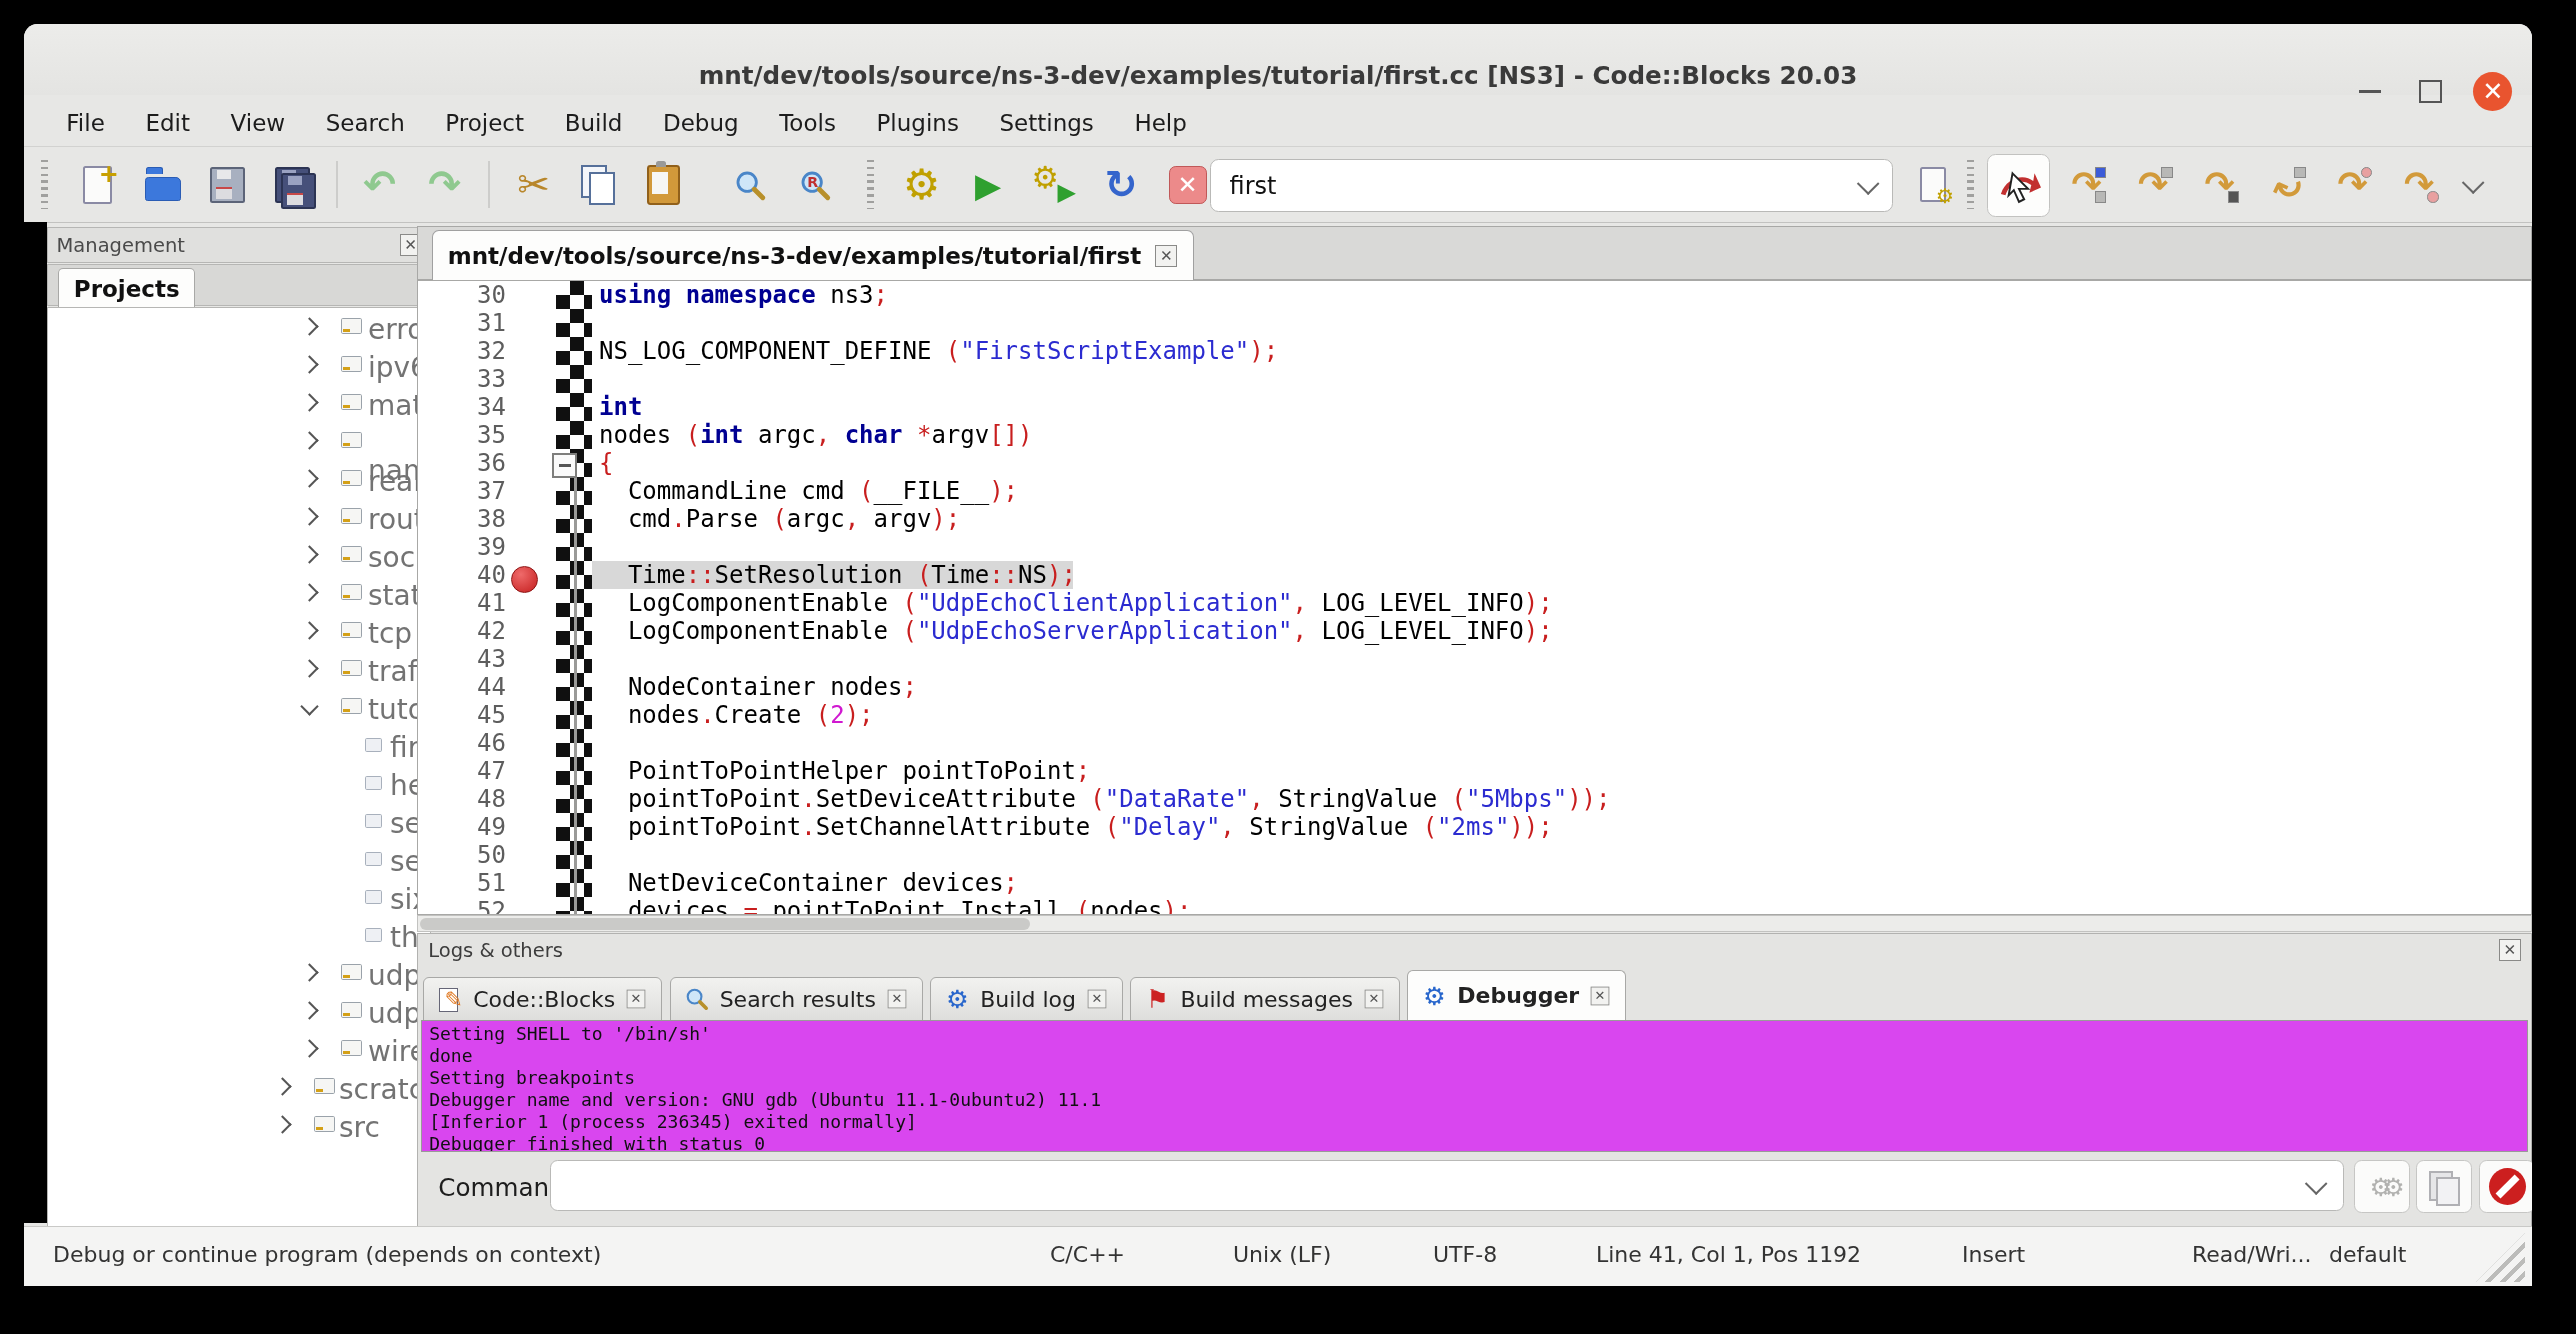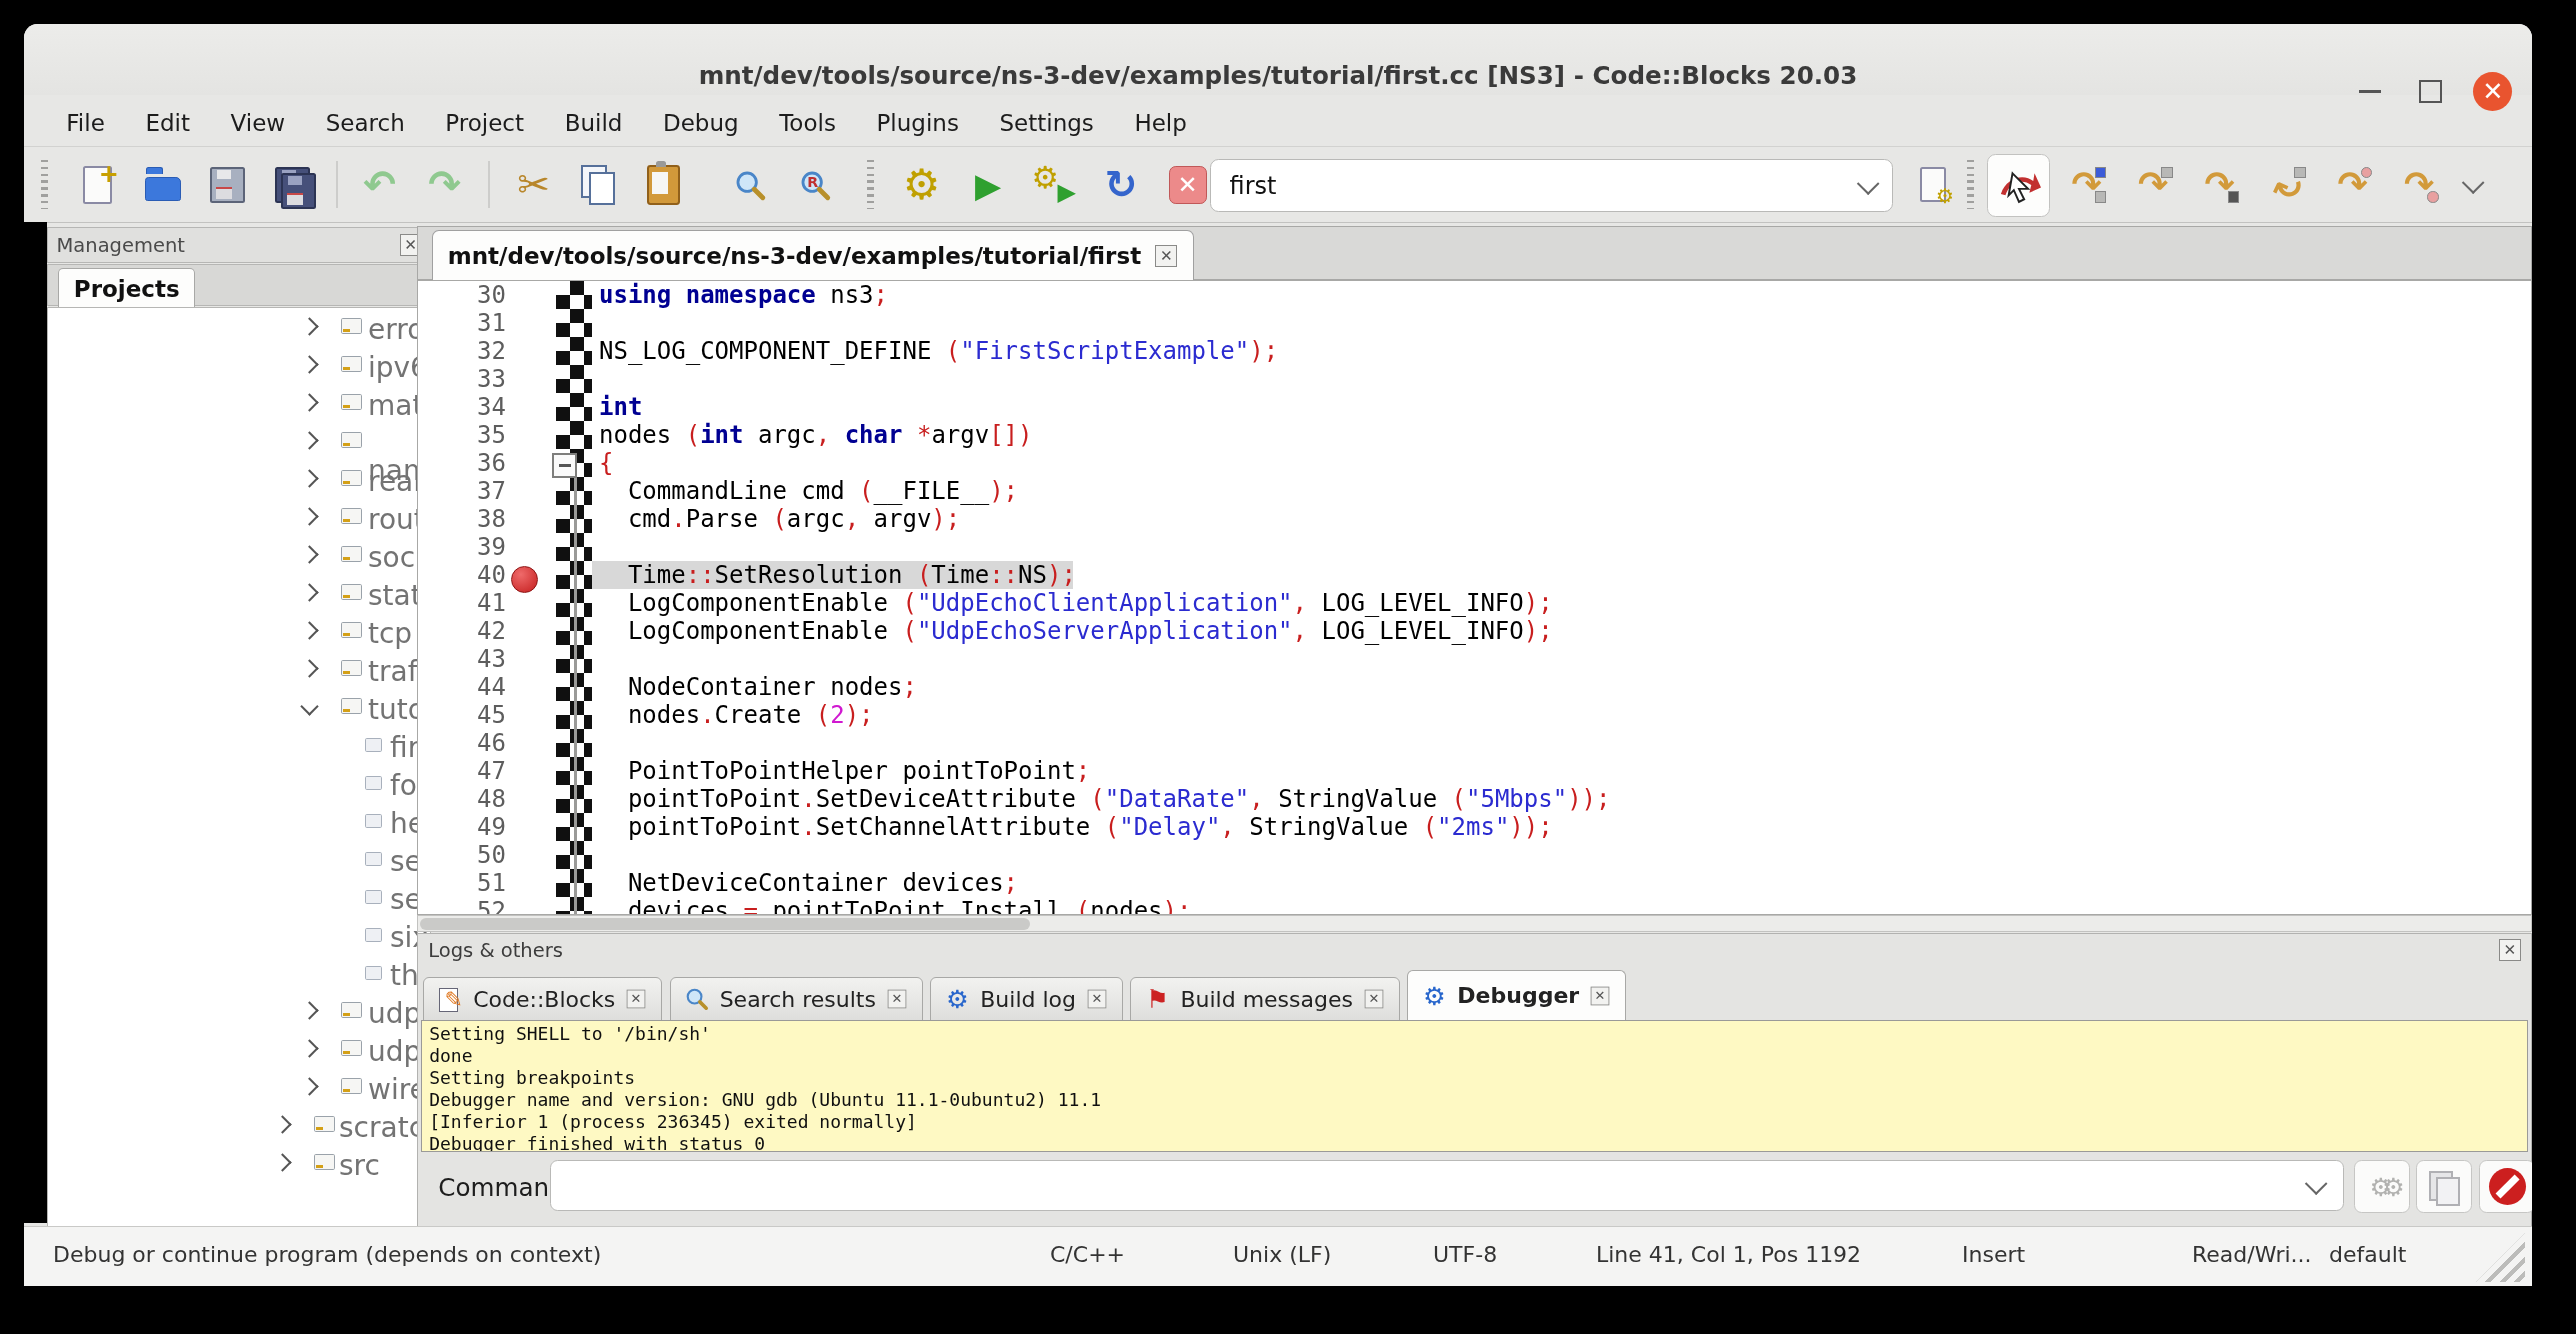--- a/index.html
+++ b/index.html
@@ -97,21 +97,21 @@
   .logs{position:absolute;left:393px;top:909px;width:2115px;height:312px;background:#e4e4e2;border:0.8px solid #b2b2b0;box-sizing:border-box;}
   .logs-cap{position:absolute;left:0;top:0;right:0;height:32px;display:flex;align-items:center;padding:0 10.2px;box-sizing:border-box;}
   .logs-cap span{font-size:19.5px;color:#3c3c3c;flex:1;}
   .log-tabs{position:absolute;left:5.1px;top:34px;right:5.1px;height:53px;display:flex;align-items:flex-end;gap:7.6px;}
   .ltab{height:44px;background:linear-gradient(#f2f2f0,#dededc);border:0.8px solid #a8a8a6;border-radius:6px 6px 0 0;
     display:flex;align-items:center;gap:10.2px;padding:0 13.5px;box-sizing:border-box;}
   .ltab .lt{font-size:22px;color:#222;white-space:nowrap;}
   .ltab.active{height:51px;background:#fdfdfc;border-bottom-color:#fdfdfc;}
   .ltab.active .lt{font-weight:bold;}
   .lticon{width:25.4px;height:25.4px;display:flex;align-items:center;justify-content:center;position:relative;}
-  .logtext{position:absolute;left:3.4px;top:86px;right:3.4px;height:132px;background:#fef9c3;border:0.8px solid #9a9a98;box-sizing:border-box;
+  .logtext{position:absolute;left:3.4px;top:86px;right:3.4px;height:132px;background:#d946ef;border:0.8px solid #9a9a98;box-sizing:border-box;
     overflow:hidden;padding:1.7px 6.8px;}
   .logline{font-family:"DejaVu Sans Mono",monospace;font-size:18px;line-height:22px;color:#101010;white-space:pre;}
   .cmdrow{position:absolute;left:0;top:222px;right:0;height:63px;display:flex;align-items:center;}
   .cmdlbl{font-size:24.6px;color:#1d1d1d;margin-left:20.3px;}
   .cmdinput{position:absolute;left:132px;top:4.2px;width:1794px;height:51px;background:#fff;border:1.7px solid #b9b9b7;border-radius:7.6px;
     box-sizing:border-box;display:flex;align-items:center;justify-content:flex-end;padding-right:22px;}
   .cmdbtn{position:absolute;top:4.2px;width:56px;height:53px;background:#fbfbfa;border:1.7px solid #c6c6c4;border-radius:7.6px;
     box-sizing:border-box;display:flex;align-items:center;justify-content:center;}
   .noenter{position:relative;width:37px;height:37px;border-radius:50%;background:#cc1f1f;}
   .noenter::after{content:"";position:absolute;left:5.1px;top:15.2px;width:27px;height:6.8px;background:#fff;transform:rotate(-45deg);}
@@ -352,24 +352,20 @@
           <span class="lbl" style="left: 320px;">trafl</span>
         </div>
         <div class="trow">
           <span class="chev-r chev-d" style="left: 255px;"></span>
           <span class="tfold" style="left: 293px;"></span>
           <span class="lbl" style="left: 320px;">tuto</span>
         </div>
         <div class="trow sel">
           <span class="tfile" style="left: 317px;"></span>
           <span class="lbl" style="left: 342px;">fir</span>
-        </div>
-        <div class="trow">
-          <span class="tfile" style="left: 317px;"></span>
-          <span class="lbl" style="left: 342px;">fo</span>
         </div>
         <div class="trow">
           <span class="tfile" style="left: 317px;"></span>
           <span class="lbl" style="left: 342px;">he</span>
         </div>
         <div class="trow">
           <span class="tfile" style="left: 317px;"></span>
           <span class="lbl" style="left: 342px;">se</span>
         </div>
         <div class="trow">

